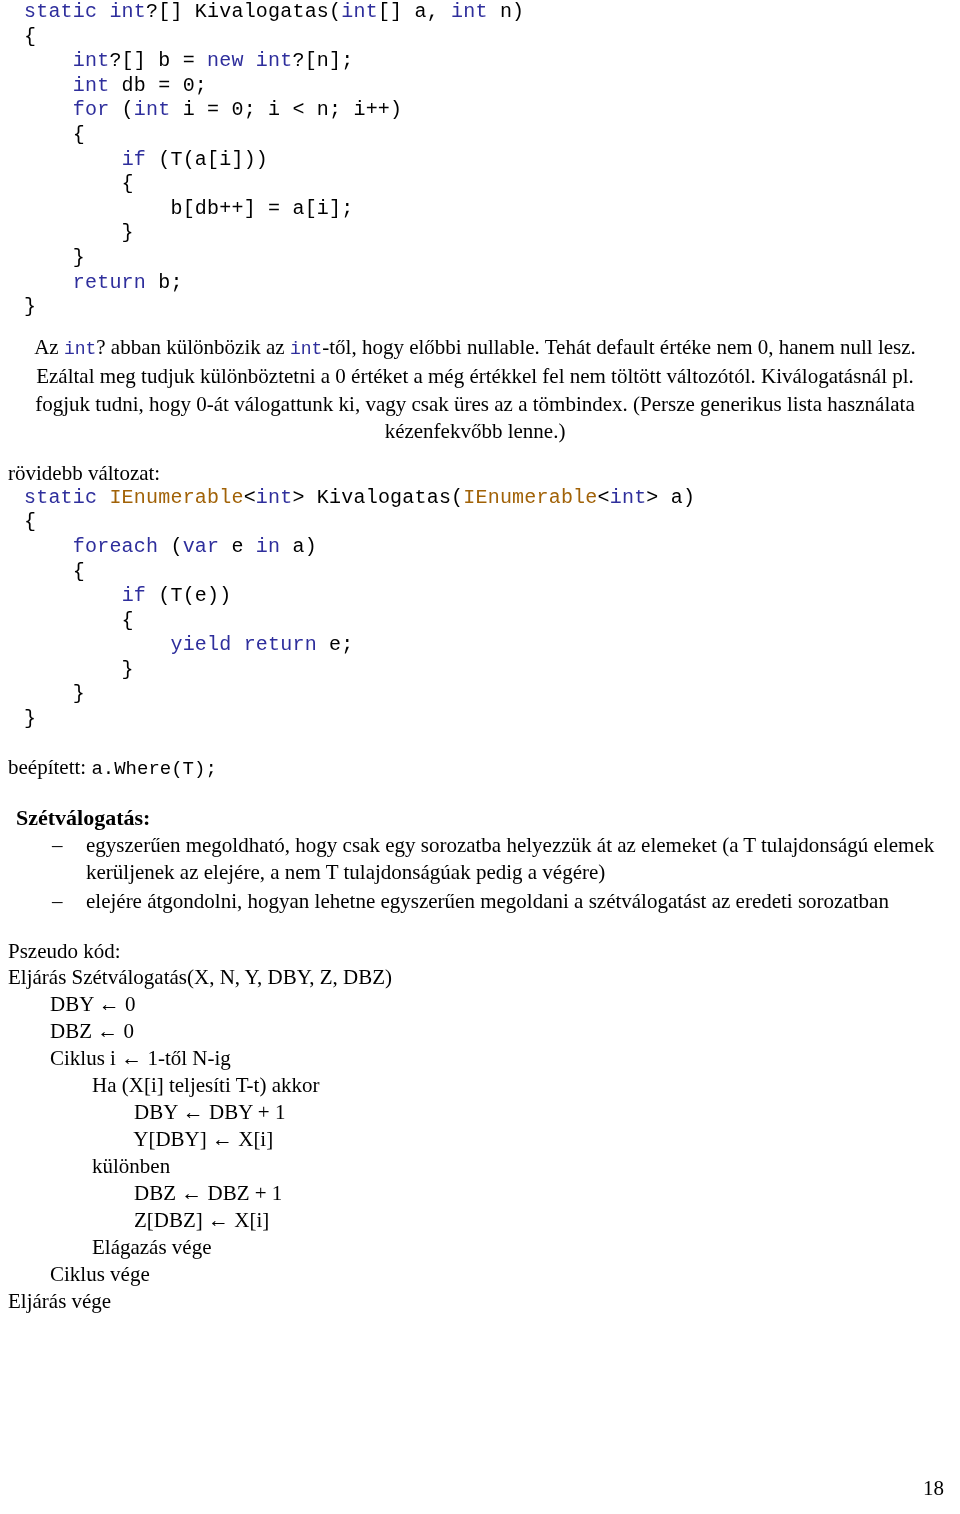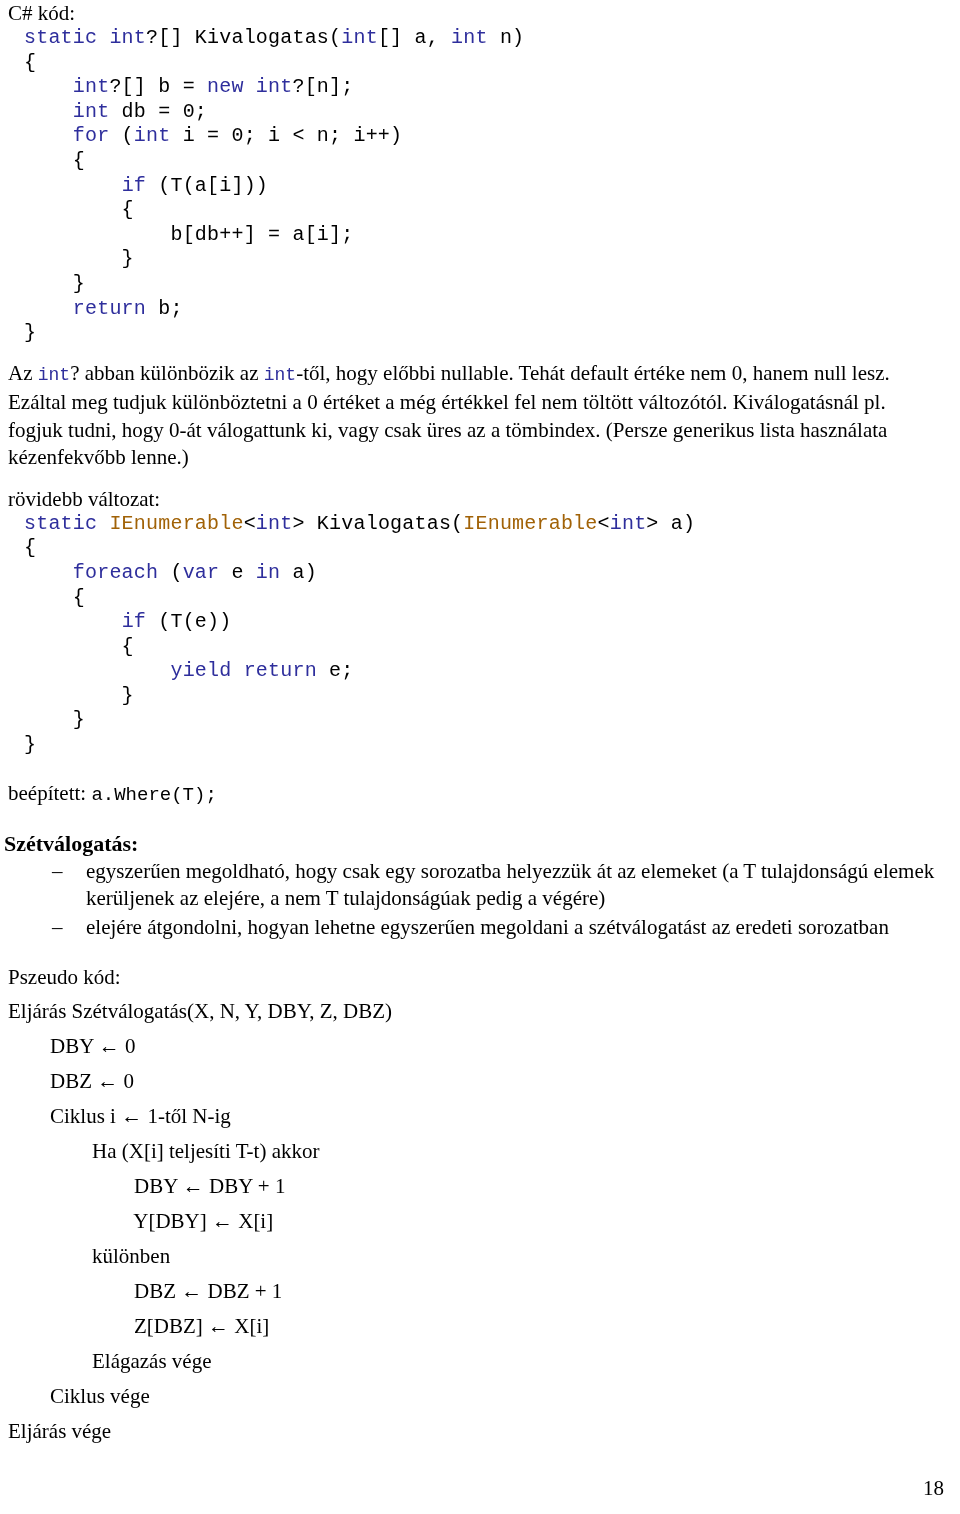--- a/index.html
+++ b/index.html
@@ -53,36 +53,36 @@
     min-height: 24.6px;
   }
   .kw   { color: #2e2e9c; }   
   .type { color: #a16207; }   
   .pl   { color: #000000; }   
 
   
   .para {
     font-size: 21px;
     line-height: 27.5px;
-    text-align: left;
+    text-align: center;
     padding-left: 8px;
     padding-right: 18px;
   }
   .para .inline-code {
     font-family: "Liberation Mono", "DejaVu Sans Mono", monospace;
     font-size: 18px;
     color: #2e2e9c;
   }
 
   
   .heading-bold {
     font-size: 22px;
     font-weight: bold;
     line-height: 28px;
-    padding-left: 4px;
+    padding-left: 16px;
   }
 
   
   .bullets {
     list-style: none;
     margin: 0;
     padding: 0 18px 0 8px;
   }
   .bullet-item {
     position: relative;
@@ -101,41 +101,39 @@
   
   .pseudo {
     font-size: 21px;
     line-height: 27px;
     padding-left: 8px;
     white-space: pre;
   }
   .pseudo-line {
     white-space: pre;
     min-height: 27px;
-    margin-top: 8px;
   }
 
   
   .page-number {
     position: absolute;
     right: 16px;
     bottom: 14px;
     font-size: 21px;
     line-height: 24px;
     font-family: "Liberation Serif", "DejaVu Serif", serif;
   }
   .spacer-md { height: 14px; }
   .spacer-lg { height: 22px; }
 </style>
 </head>
 <body>
 
 <div class="page">
 
-  <div class="label-line serif">C# kód:</div>
 
   <div class="code-block" id="code1"><div class="code-line"><span class="kw">static</span><span class="pl"> </span><span class="kw">int</span><span class="pl">?[] Kivalogatas(</span><span class="kw">int</span><span class="pl">[] a, </span><span class="kw">int</span><span class="pl"> n)</span></div><div class="code-line"><span class="pl">{</span></div><div class="code-line"><span class="pl">    </span><span class="kw">int</span><span class="pl">?[] b = </span><span class="kw">new</span><span class="pl"> </span><span class="kw">int</span><span class="pl">?[n];</span></div><div class="code-line"><span class="pl">    </span><span class="kw">int</span><span class="pl"> db = 0;</span></div><div class="code-line"><span class="pl">    </span><span class="kw">for</span><span class="pl"> (</span><span class="kw">int</span><span class="pl"> i = 0; i &lt; n; i++)</span></div><div class="code-line"><span class="pl">    {</span></div><div class="code-line"><span class="pl">        </span><span class="kw">if</span><span class="pl"> (T(a[i]))</span></div><div class="code-line"><span class="pl">        {</span></div><div class="code-line"><span class="pl">            b[db++] = a[i];</span></div><div class="code-line"><span class="pl">        }</span></div><div class="code-line"><span class="pl">    }</span></div><div class="code-line"><span class="pl">    </span><span class="kw">return</span><span class="pl"> b;</span></div><div class="code-line"><span class="pl">}</span></div></div>
 
   <div class="spacer-md"></div>
 
   <div class="para serif" id="para1"><span>Az </span><span class="inline-code">int</span><span>? abban különbözik az </span><span class="inline-code">int</span><span>-től, hogy előbbi nullable. Tehát default értéke nem 0, hanem null lesz. Ezáltal meg tudjuk különböztetni a 0 értéket a még értékkel fel nem töltött változótól. Kiválogatásnál pl. fogjuk tudni, hogy 0-át válogattunk ki, vagy csak üres az a tömbindex. (Persze generikus lista használata kézenfekvőbb lenne.)</span></div>
 
   <div class="spacer-md"></div>
 
   <div class="label-line serif">rövidebb változat:</div>

